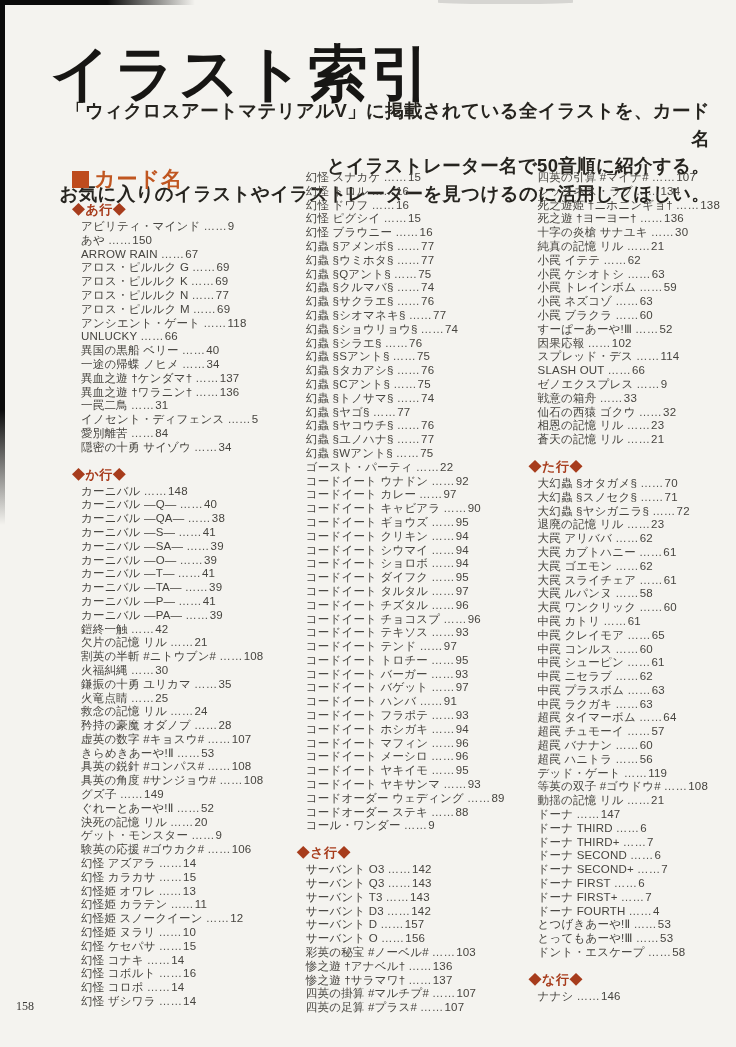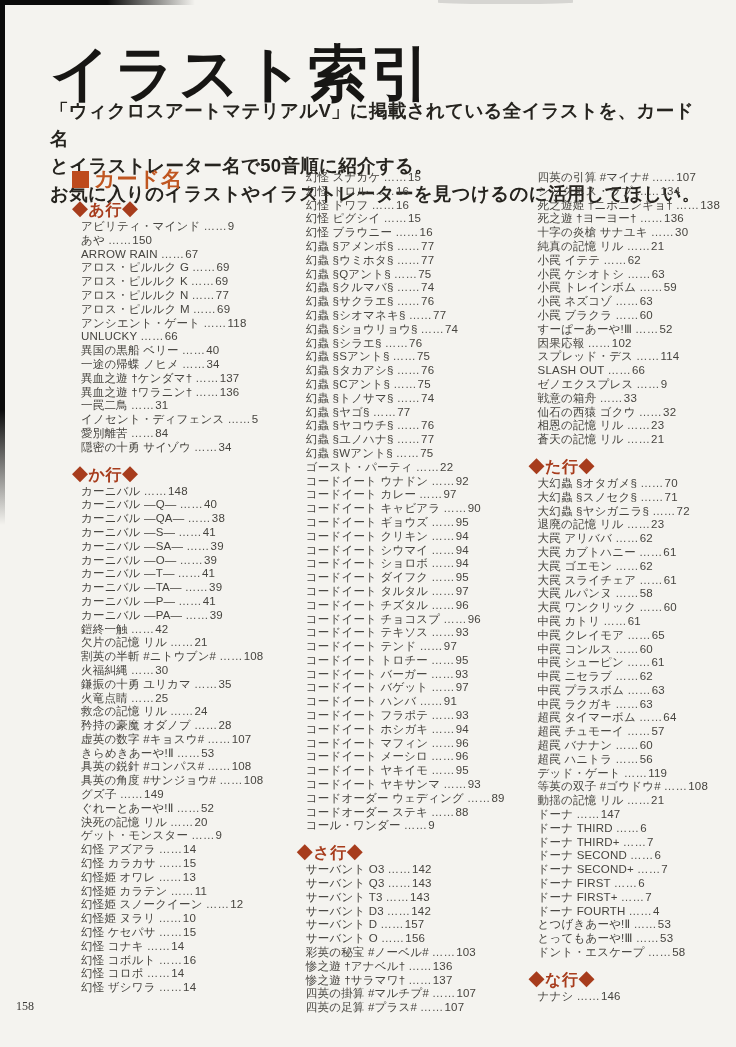--- a/index.html
+++ b/index.html
@@ -10,30 +10,30 @@
   }
   .scan-edge-left{position:absolute;left:0;top:0;width:5px;height:525px;
     background:linear-gradient(180deg,#0b0b0b 0%,#0b0b0b 78%,rgba(11,11,11,0) 100%);}
   .scan-edge-top{position:absolute;left:0;top:0;height:5px;width:195px;
     background:linear-gradient(90deg,#0b0b0b 0%,#0b0b0b 55%,rgba(11,11,11,0) 100%);}
   .scan-smudge{position:absolute;left:438px;top:0;width:135px;height:4px;
     background:rgba(110,110,110,.22);border-radius:0 0 40% 40%;}
   .page-title{position:absolute;left:50px;top:34px;margin:0;
     font-size:60px;font-weight:900;color:#171614;letter-spacing:3px;}
   .intro{position:absolute;left:50px;top:97px;width:660px;}
-  .intro p{margin:0;font-size:18.5px;font-weight:700;color:#26241f;line-height:27.5px;letter-spacing:.3px;}
+  .intro p{margin:0;font-size:18.5px;font-weight:700;color:#26241f;line-height:27.5px;letter-spacing:.3px;text-align:right;}
   .columns{position:absolute;left:48px;top:165px;width:684px;display:flex;}
   .col{box-sizing:border-box;margin-left:24px;}
   .col-1{width:229px;}
   .col-2{width:223px;padding-top:6px;}
   .col-3{width:232px;padding-top:6px;}
   .card-heading{display:flex;align-items:center;gap:5px;margin:0 0 10px 0;
     font-size:21px;font-weight:800;color:#c05620;letter-spacing:1px;}
   .card-heading .sq{width:17px;height:17px;background:#be4b1d;display:inline-block;}
-  .kana-header{font-size:16px;font-weight:800;color:#a73c1c;
+  .kana-header{font-size:13px;font-weight:800;color:#a73c1c;
     margin-top:13px;margin-bottom:3px;letter-spacing:.5px;line-height:14px;}
   .rows > .kana-header:first-child{margin-top:2px;}
   .entry{font-size:11.5px;color:#46443f;line-height:13.8px;height:13.8px;
     padding-left:9px;white-space:nowrap;letter-spacing:.2px;}
   .entry .leader{margin:0 1px 0 3px;color:#55534e;}
   .entry .pg{color:#46443f;}
   .folio{position:absolute;left:16px;top:999px;
     font-family:"Liberation Serif",serif;font-size:12px;color:#3a3936;}
 </style>
 </head>
@@ -97,20 +97,21 @@
           <div class="entry"><span>救念の記憶 リル</span><span class="leader">……</span><span class="pg">24</span></div>
           <div class="entry"><span>矜持の豪魔 オダノブ</span><span class="leader">……</span><span class="pg">28</span></div>
           <div class="entry"><span>虚英の数字 #キョスウ#</span><span class="leader">……</span><span class="pg">107</span></div>
           <div class="entry"><span>きらめきあーや!Ⅱ</span><span class="leader">……</span><span class="pg">53</span></div>
           <div class="entry"><span>具英の鋭針 #コンパス#</span><span class="leader">……</span><span class="pg">108</span></div>
           <div class="entry"><span>具英の角度 #サンジョウ#</span><span class="leader">……</span><span class="pg">108</span></div>
           <div class="entry"><span>グズ子</span><span class="leader">……</span><span class="pg">149</span></div>
           <div class="entry"><span>ぐれーとあーや!Ⅱ</span><span class="leader">……</span><span class="pg">52</span></div>
           <div class="entry"><span>決死の記憶 リル</span><span class="leader">……</span><span class="pg">20</span></div>
           <div class="entry"><span>ゲット・モンスター</span><span class="leader">……</span><span class="pg">9</span></div>
+          <div class="entry"><span>験英の応援 #ゴウカク#</span><span class="leader">……</span><span class="pg">106</span></div>
           <div class="entry"><span>幻怪 アズアラ</span><span class="leader">……</span><span class="pg">14</span></div>
           <div class="entry"><span>幻怪 カラカサ</span><span class="leader">……</span><span class="pg">15</span></div>
           <div class="entry"><span>幻怪姫 オワレ</span><span class="leader">……</span><span class="pg">13</span></div>
           <div class="entry"><span>幻怪姫 カラテン</span><span class="leader">……</span><span class="pg">11</span></div>
           <div class="entry"><span>幻怪姫 スノークイーン</span><span class="leader">……</span><span class="pg">12</span></div>
           <div class="entry"><span>幻怪姫 ヌラリ</span><span class="leader">……</span><span class="pg">10</span></div>
           <div class="entry"><span>幻怪 ケセパサ</span><span class="leader">……</span><span class="pg">15</span></div>
           <div class="entry"><span>幻怪 コナキ</span><span class="leader">……</span><span class="pg">14</span></div>
           <div class="entry"><span>幻怪 コボルト</span><span class="leader">……</span><span class="pg">16</span></div>
           <div class="entry"><span>幻怪 コロポ</span><span class="leader">……</span><span class="pg">14</span></div>

